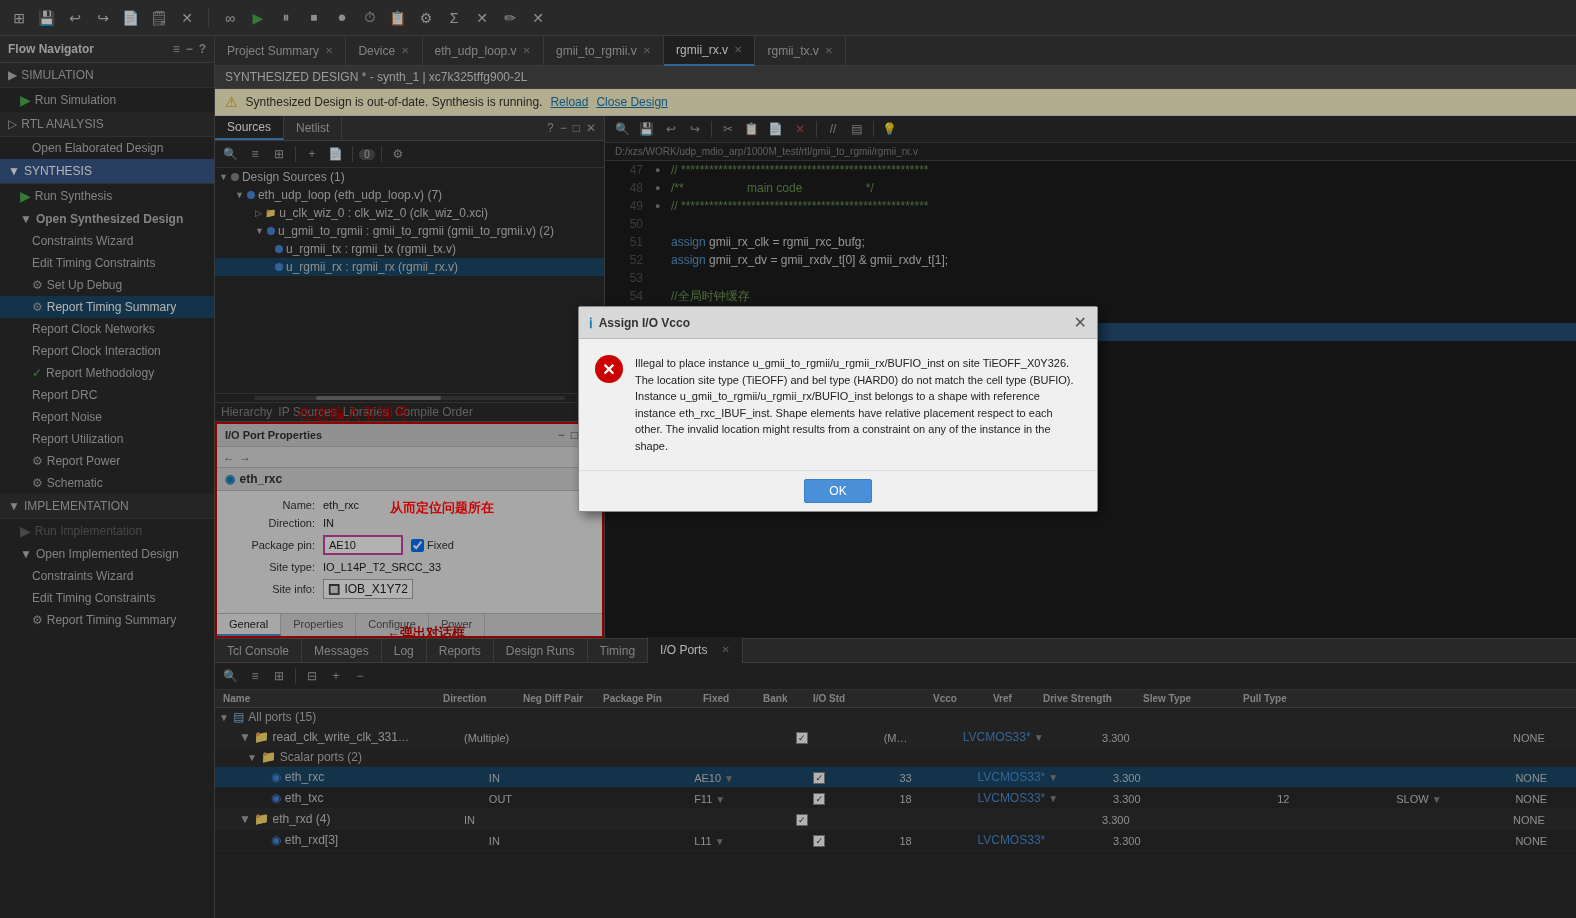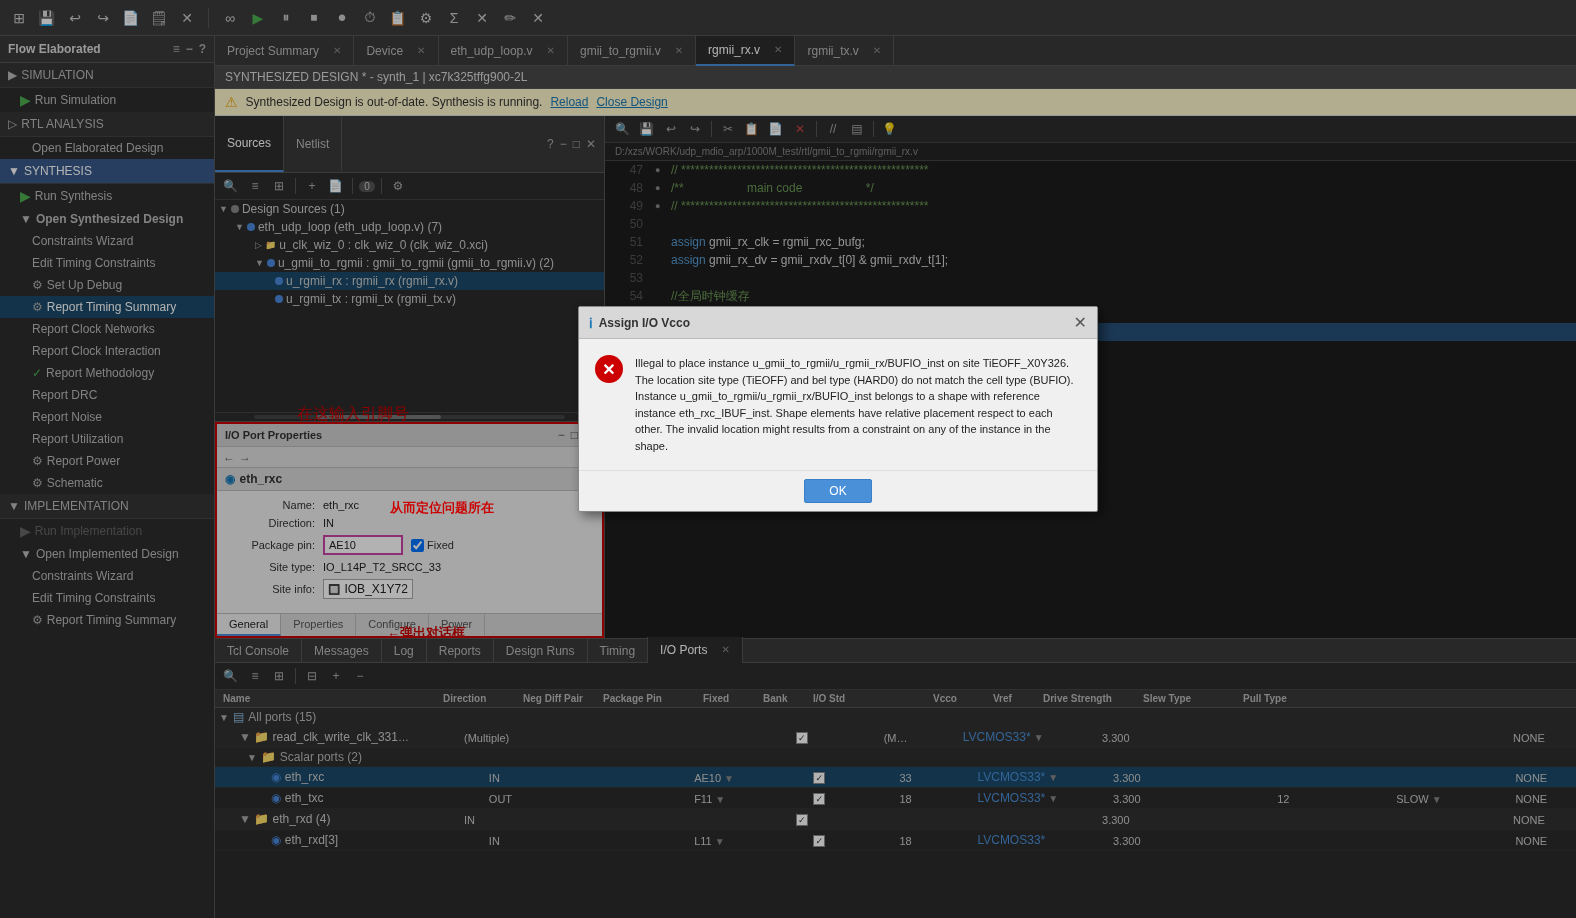--- a/index.html
+++ b/index.html
@@ -97,21 +97,21 @@
       align-items: center;
       border-bottom: 1px solid #555;
       height: 30px;
       flex-shrink: 0;
     }
     .tab {
       padding: 0 12px;
       height: 30px;
       display: flex;
       align-items: center;
-      gap: 14px;
+      gap: 6px;
       color: #bbb;
       cursor: pointer;
       border-right: 1px solid #555;
       font-size: 11px;
       white-space: nowrap;
     }
     .tab.active { background: #2d2d2d; color: #fff; border-bottom: 2px solid #4a90d9; }
     .tab .close-x { color: #888; font-size: 10px; cursor: pointer; }
 
     
@@ -163,21 +163,21 @@
       flex-direction: column;
       border-bottom: 1px solid #555;
     }
     .panel-tab-bar {
       display: flex;
       background: #3a3a3a;
       border-bottom: 1px solid #555;
       align-items: center;
     }
     .panel-tab {
-      padding: 20px 12px;
+      padding: 4px 12px;
       color: #bbb;
       cursor: pointer;
       font-size: 11px;
       border-right: 1px solid #555;
     }
     .panel-tab.active { background: #2d2d2d; color: #fff; border-bottom: 2px solid #4a90d9; }
     .panel-tab-actions {
       margin-left: auto;
       display: flex;
       align-items: center;
@@ -586,21 +586,21 @@
   <div class="toolbar-icon">Σ</div>
   <div class="toolbar-icon">✕</div>
   <div class="toolbar-icon">✏</div>
   <div class="toolbar-icon">✕</div>
 </div>
 
 <div class="main-area">
 
   <div class="sidebar">
     <div class="sidebar-header">
-      <span>Flow Elaborated</span>
+      <span>Flow Navigator</span>
       <div class="sidebar-header-icons">
         <span>≡</span>
         <span>−</span>
         <span>?</span>
       </div>
     </div>
 
     <div class="sidebar-section-header">
       <span>▶</span>
       <span>SIMULATION</span>
@@ -781,33 +781,39 @@
             <div class="tree-item" style="padding-left:40px;">
               <span class="tree-arrow">▷</span>
               <span style="font-size:9px; color:#888;">📁</span>
               <span>u_clk_wiz_0 : clk_wiz_0 (clk_wiz_0.xci)</span>
             </div>
             <div class="tree-item" style="padding-left:40px;">
               <span class="tree-arrow">▼</span>
               <span class="tree-dot dot-blue"></span>
               <span>u_gmii_to_rgmii : gmii_to_rgmii (gmii_to_rgmii.v) (2)</span>
             </div>
+            <div class="tree-item" style="padding-left:60px;">
+              <span class="tree-dot dot-blue"></span>
+              <span>u_rgmii_tx : rgmii_tx (rgmii_tx.v)</span>
+            </div>
             <div class="tree-item selected" style="padding-left:60px;">
               <span class="tree-dot dot-blue"></span>
               <span>u_rgmii_rx : rgmii_rx (rgmii_rx.v)</span>
             </div>
-            <div class="tree-item" style="padding-left:60px;">
-              <span class="tree-dot dot-blue"></span>
-              <span>u_rgmii_tx : rgmii_tx (rgmii_tx.v)</span>
-            </div>
           </div>
           <div class="panel-scroll-bar">
             <div style="width:80%; height:4px; background:#444; border-radius:2px; position:relative;">
               <div style="width:40%; height:4px; background:#777; border-radius:2px; position:absolute; left:20%;"></div>
             </div>
+          </div>
+          <div style="display:flex; background:#2d2d2d; border-top:1px solid #444; padding:2px 6px; gap:6px; font-size:10px; color:#888;">
+            <span>Hierarchy</span>
+            <span>IP Sources</span>
+            <span>Libraries</span>
+            <span>Compile Order</span>
           </div>
         </div>
 
         <div class="io-port-panel" style="position:relative;">
 
           <div style="position:absolute; top:-20px; left:80px; color:#cc0000; font-size:16px; font-weight:normal; font-family:'SimHei','Microsoft YaHei',Arial,sans-serif; z-index:10;">在这输入引脚号</div>
 
           <div class="io-port-header">
             <span class="io-port-title">I/O Port Properties</span>
             <div class="io-port-actions">

